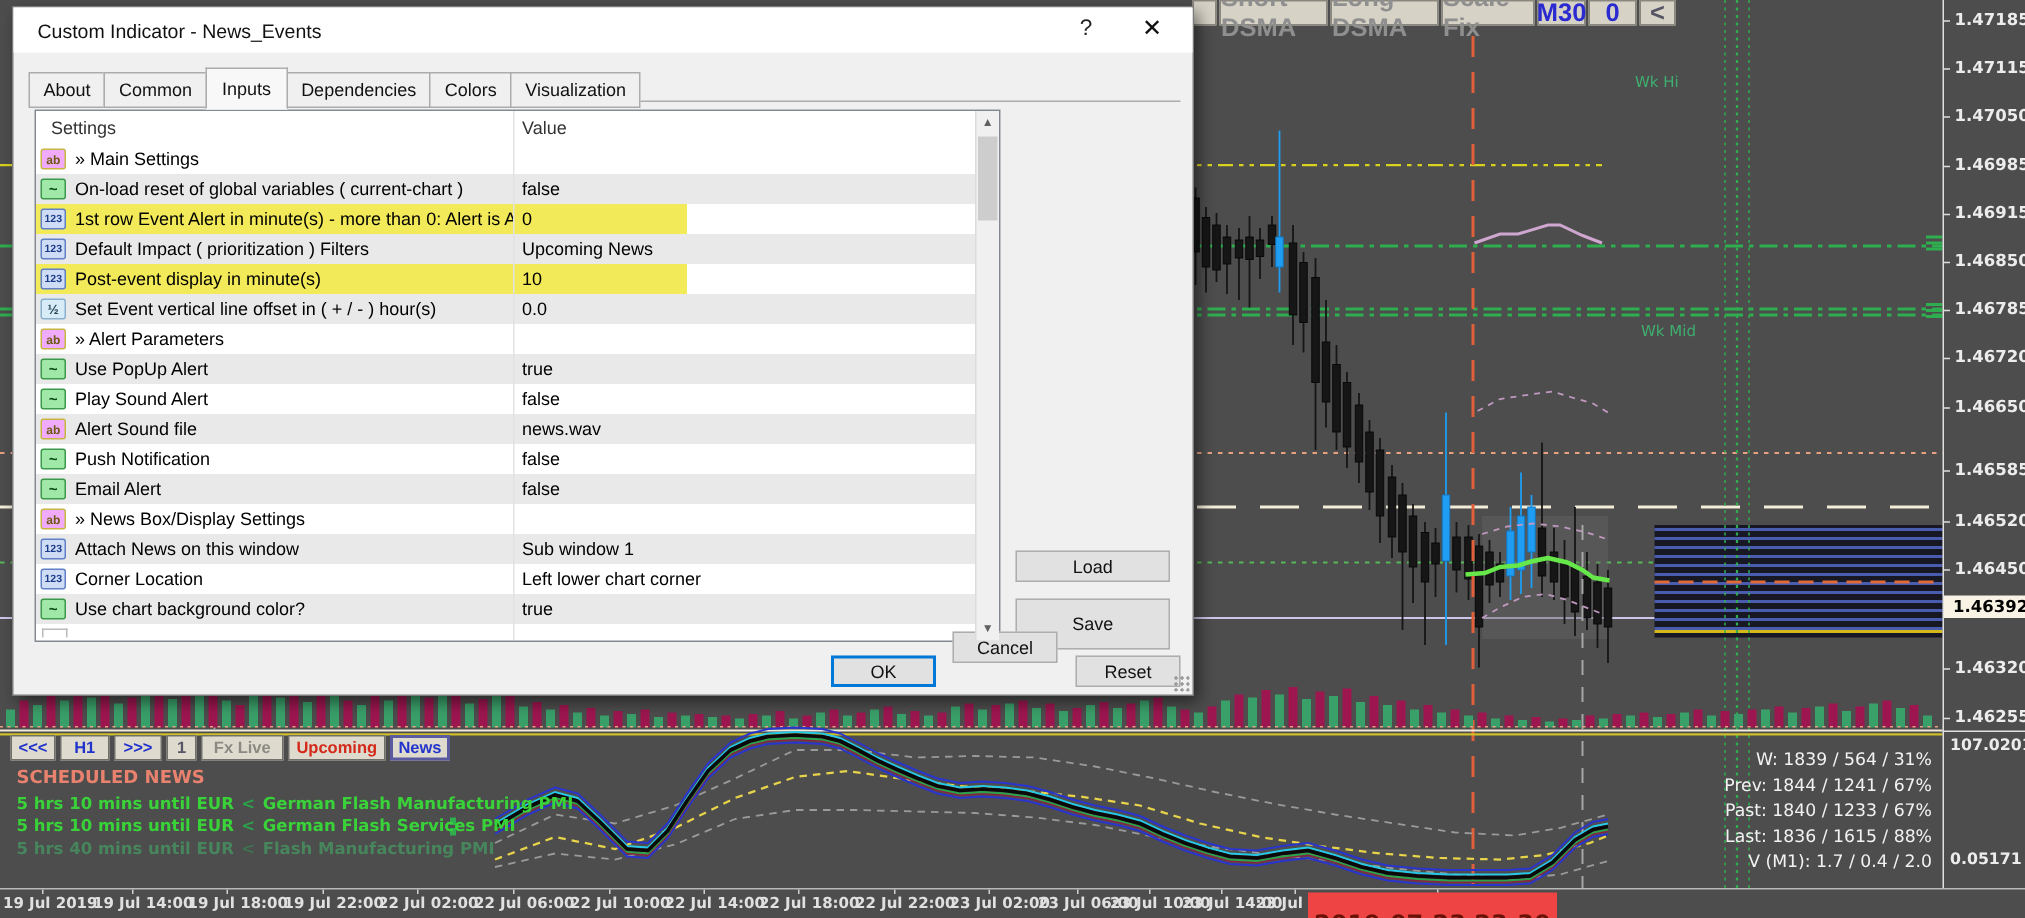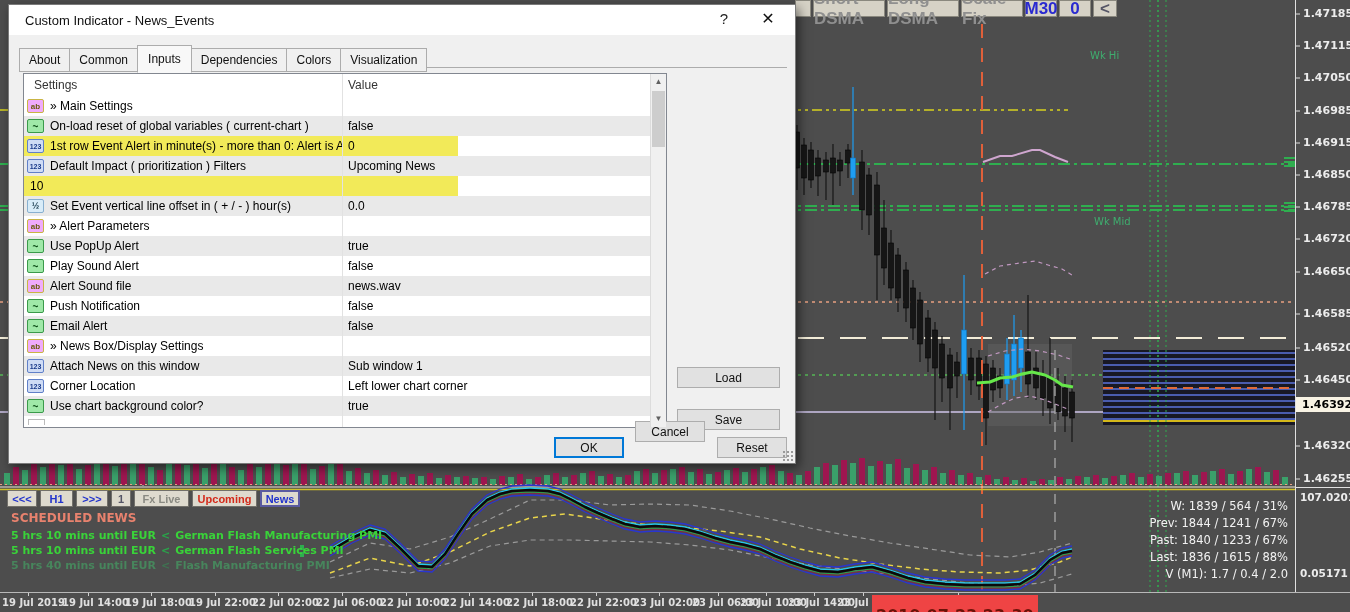--- a/index.html
+++ b/index.html
@@ -90,21 +90,21 @@
   .sliver{height:9px;background:#fff;position:relative}
   .sliver::before{content:"";position:absolute;left:4px;top:3px;width:15px;height:5px;border:1px solid #bbb;border-bottom:none}
   #vscroll{position:absolute;right:0;top:0;bottom:0;width:15px;background:#f0f0f0;border-left:1px solid #dcdcdc;z-index:4}
   .sarrow{position:absolute;left:0;right:0;height:16px;color:#606060;font-size:8px;text-align:center;line-height:16px}
   .sarrow.up{top:0}.sarrow.down{bottom:0}
   .sthumb{position:absolute;top:17px;left:1px;right:1px;height:56px;background:#cdcdcd}
 
   .dbtn{position:absolute;background:#e1e1e1;border:1px solid #adadad;font-size:12px;color:#111;
         display:flex;align-items:center;justify-content:center;box-sizing:border-box}
   #btn-load{left:668px;top:362px;width:103px;height:21px}
-  #btn-save{left:668px;top:404px;width:103px;height:21px}
+  #btn-save{left:668px;top:394px;width:103px;height:34px}
   #btn-ok{left:545px;top:432px;width:70px;height:21px;border:2px solid #0078d7}
   #btn-cancel{left:626px;top:416px;width:70px;height:21px}
   #btn-reset{left:708px;top:432px;width:70px;height:21px}
   .grip{position:absolute;right:2px;bottom:2px;width:11px;height:11px;
         background-image:radial-gradient(#9a9a9a 1px,transparent 1.2px);background-size:4px 4px}
 </style>
 </head>
 <body>
 
 <div id="stage">
@@ -546,20 +546,24 @@
           </div>
           <div class="trow alt">
             <div class="cell-var">
               <span class="ricon int">123</span>
               <span class="var-label">Default Impact ( prioritization ) Filters</span>
             </div>
             <div class="cell-val">Upcoming News</div>
           </div>
           <div class="trow">
             <div class="hl"></div>
+            <div class="cell-var">
+              <span class="ricon int">123</span>
+              <span class="var-label">Post-event display in minute(s)</span>
+            </div>
             <div class="cell-val">10</div>
           </div>
           <div class="trow alt">
             <div class="cell-var">
               <span class="ricon half">½</span>
               <span class="var-label">Set Event vertical line offset in ( + / - ) hour(s)</span>
             </div>
             <div class="cell-val">0.0</div>
           </div>
           <div class="trow">

